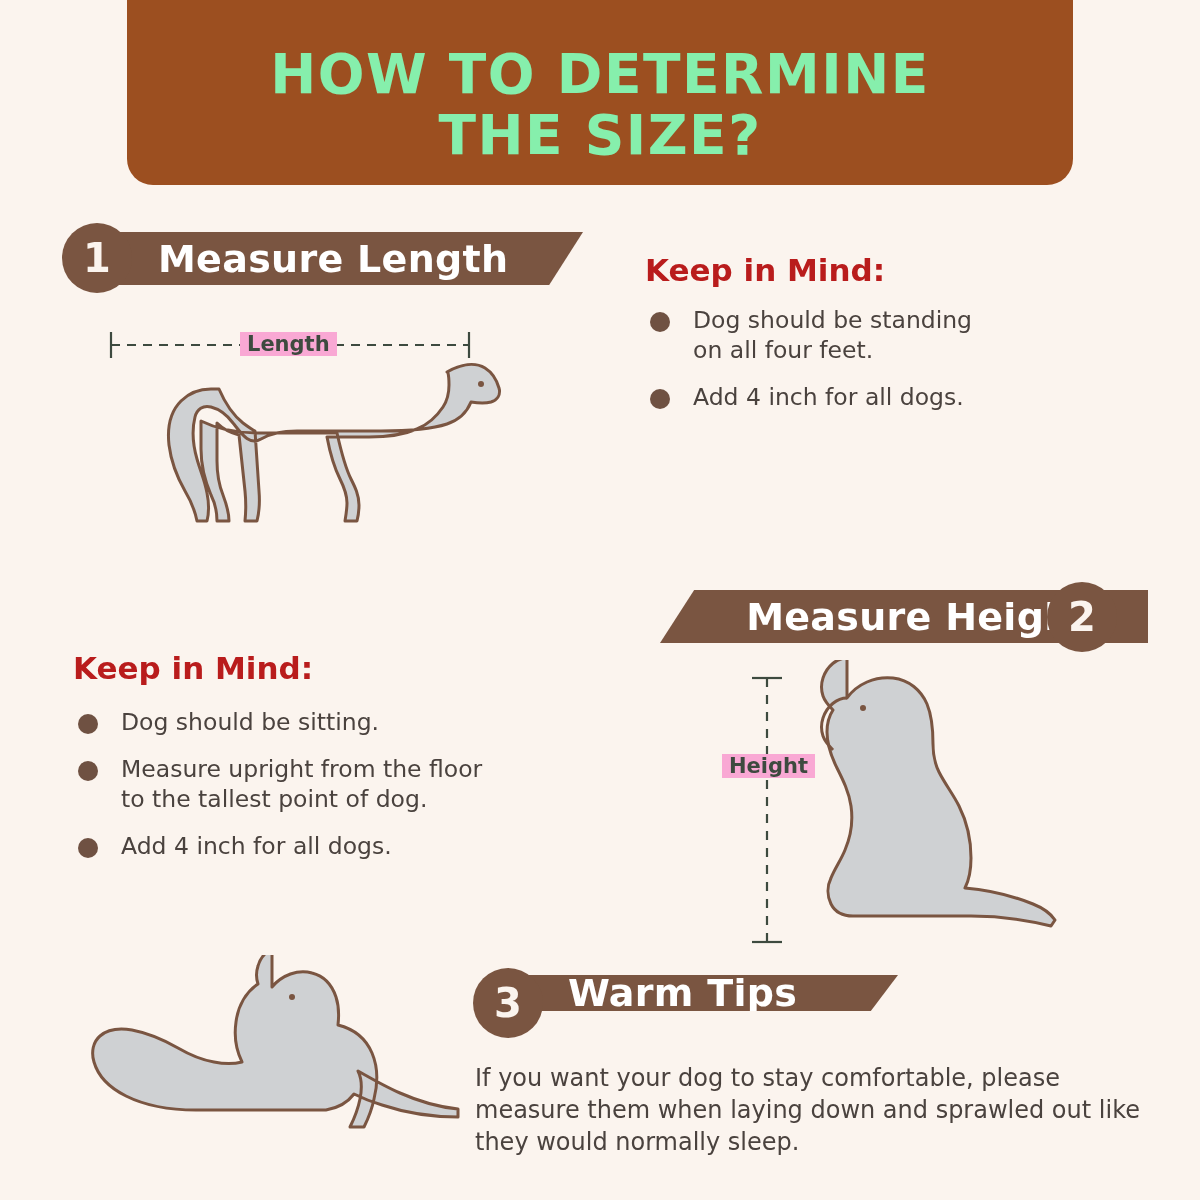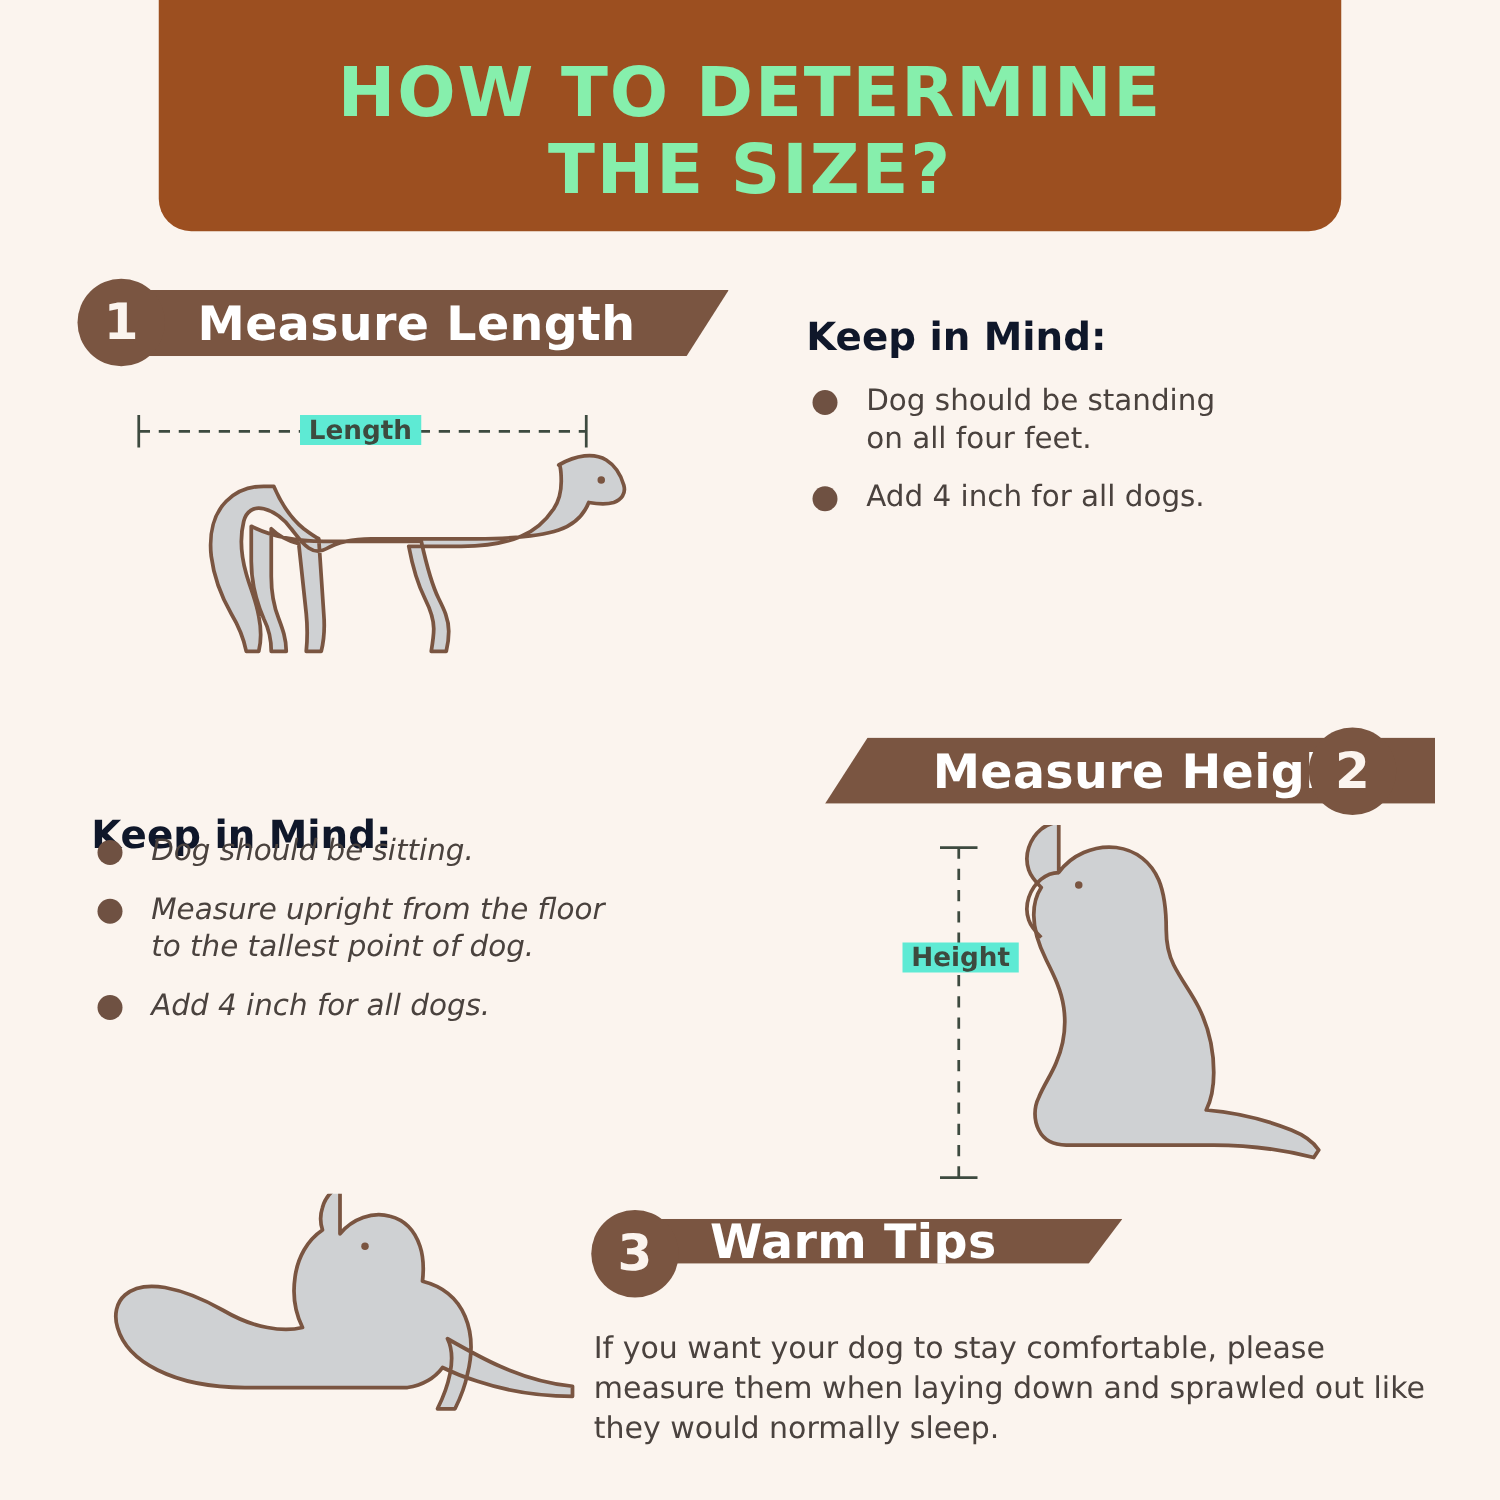--- a/index.html
+++ b/index.html
@@ -92,21 +92,21 @@
   #circle2 { left: 1047px; top: 582px; }
   
   #ribbon3 { left: 510px; top: 975px; width: 330px; height: 36px; }
   #circle3 { left: 473px; top: 968px; }
 
   
   .kim-title {
     position: absolute;
     font-weight: bold;
     font-size: 31px;
-    color: #0f172a;
+    color: #b91c1c;
   }
   .bullets {
     position: absolute;
     list-style: none;
     margin: 0;
     padding: 0;
   }
   .bullets li {
     position: relative;
     padding-left: 48px;
@@ -123,40 +123,40 @@
     width: 20px;
     height: 20px;
     border-radius: 50%;
     background: #6f5142;
   }
 
   #kim1-title { left: 645px; top: 252px; }
   #kim1-list  { left: 645px; top: 305px; width: 470px; }
 
   #kim2-title { left: 73px; top: 650px; }
-  #kim2-list  { left: 73px; top: 665px; width: 540px; font-style: italic; }
+  #kim2-list  { left: 73px; top: 707px; width: 540px; }
 
   
   #warm-tips-text {
     position: absolute;
     left: 475px;
     top: 1063px;
     width: 680px;
     font-size: 24px;
     line-height: 1.33;
     color: #4a423e;
   }
 
   
   .measure-label {
     position: absolute;
     font-size: 21px;
     font-weight: bold;
     color: #3d4a3f;
-    background: #5eead4;
+    background: #f9a8d4;
     padding: 0 7px;
   }
   #length-label { left: 240px; top: 332px; }
   #height-label { left: 722px; top: 754px; }
 
   
   .fig {
     position: absolute;
   }
   #fig-standing { left: 95px; top: 320px; }

